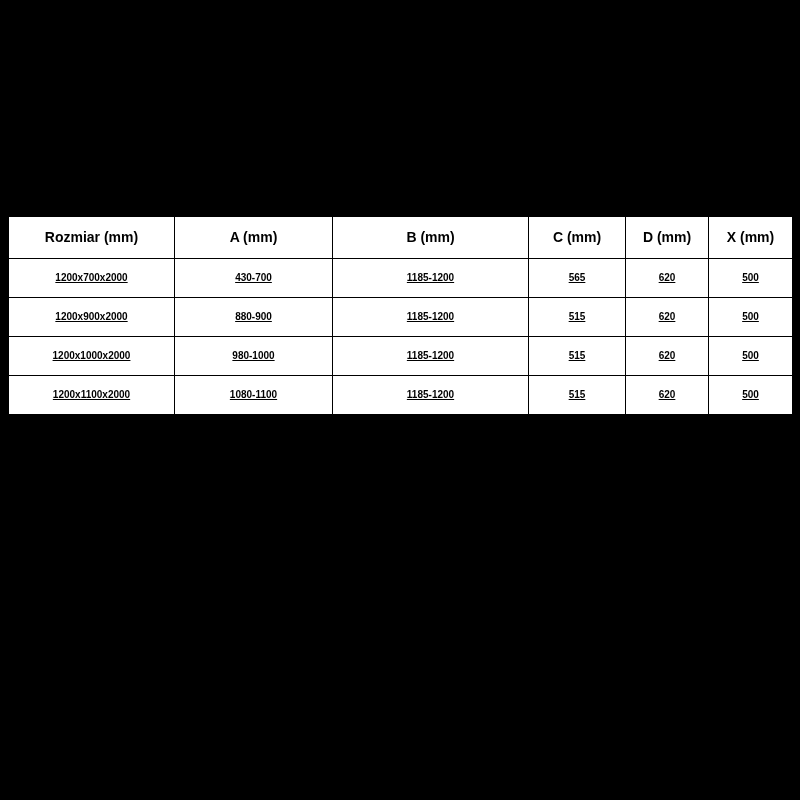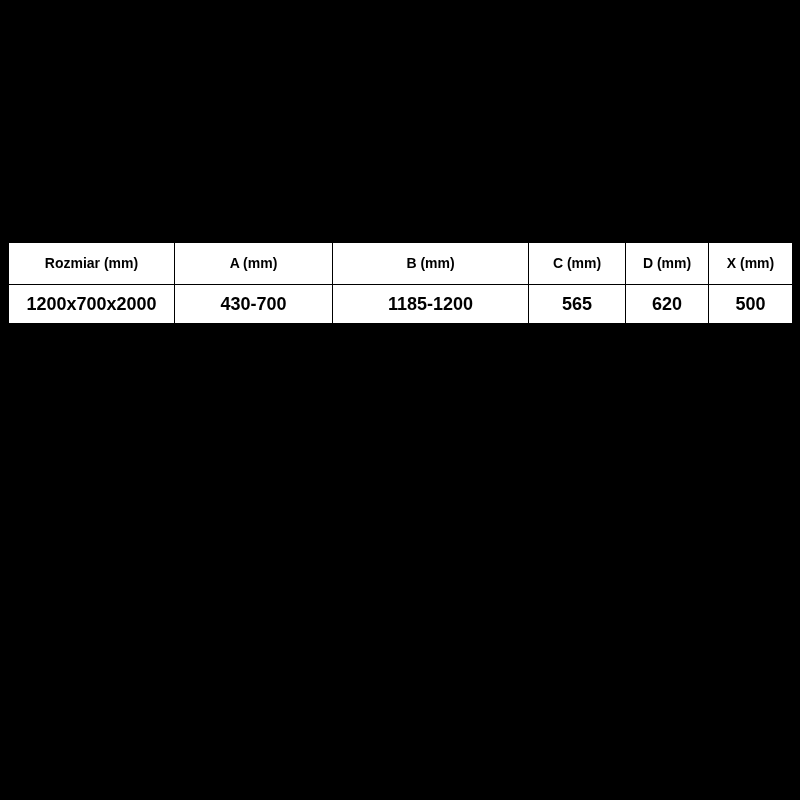--- a/index.html
+++ b/index.html
@@ -15,21 +15,21 @@
   }
   .page {
     position: relative;
     width: 800px;
     height: 800px;
     background: #000000;
   }
   .table-wrap {
     position: absolute;
     left: 8px;
-    top: 242px;
+    top: 216px;
     width: 784px;
     background: #ef4444;
   }
   table.size-table {
     border-collapse: collapse;
     width: 784px;
     background: #ffffff;
     table-layout: fixed;
   }
   table.size-table td, table.size-table th {
@@ -42,21 +42,22 @@
     height: 38px;
     line-height: 38px;
     white-space: nowrap;
   }
   table.size-table thead th {
     font-size: 14px;
     height: 41px;
     line-height: 41px;
   }
   table.size-table tbody td {
-    font-size: 18px;
+    font-size: 10px;
+    text-decoration: underline;
   }
   
   col.c0 { width: 166px; }
   col.c1 { width: 158px; }
   col.c2 { width: 196px; }
   col.c3 { width: 97px; }
   col.c4 { width: 83px; }
   col.c5 { width: 84px; }
 </style>
 </head>
@@ -85,16 +86,40 @@
       </thead>
       <tbody>
         <tr>
           <td>1200x700x2000</td>
           <td>430-700</td>
           <td>1185-1200</td>
           <td>565</td>
           <td>620</td>
           <td>500</td>
         </tr>
+        <tr>
+          <td>1200x900x2000</td>
+          <td>880-900</td>
+          <td>1185-1200</td>
+          <td>515</td>
+          <td>620</td>
+          <td>500</td>
+        </tr>
+        <tr>
+          <td>1200x1000x2000</td>
+          <td>980-1000</td>
+          <td>1185-1200</td>
+          <td>515</td>
+          <td>620</td>
+          <td>500</td>
+        </tr>
+        <tr>
+          <td>1200x1100x2000</td>
+          <td>1080-1100</td>
+          <td>1185-1200</td>
+          <td>515</td>
+          <td>620</td>
+          <td>500</td>
+        </tr>
       </tbody>
     </table>
   </div>
 </div>
 
 </body></html>

